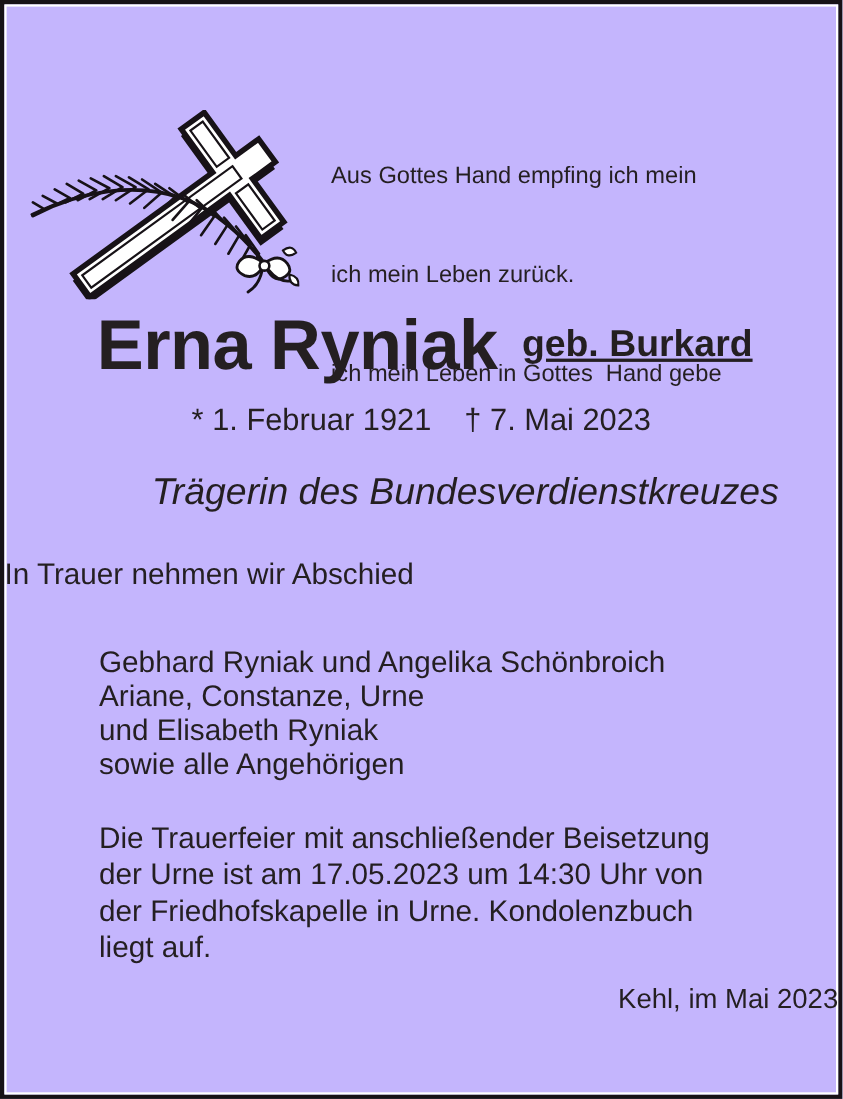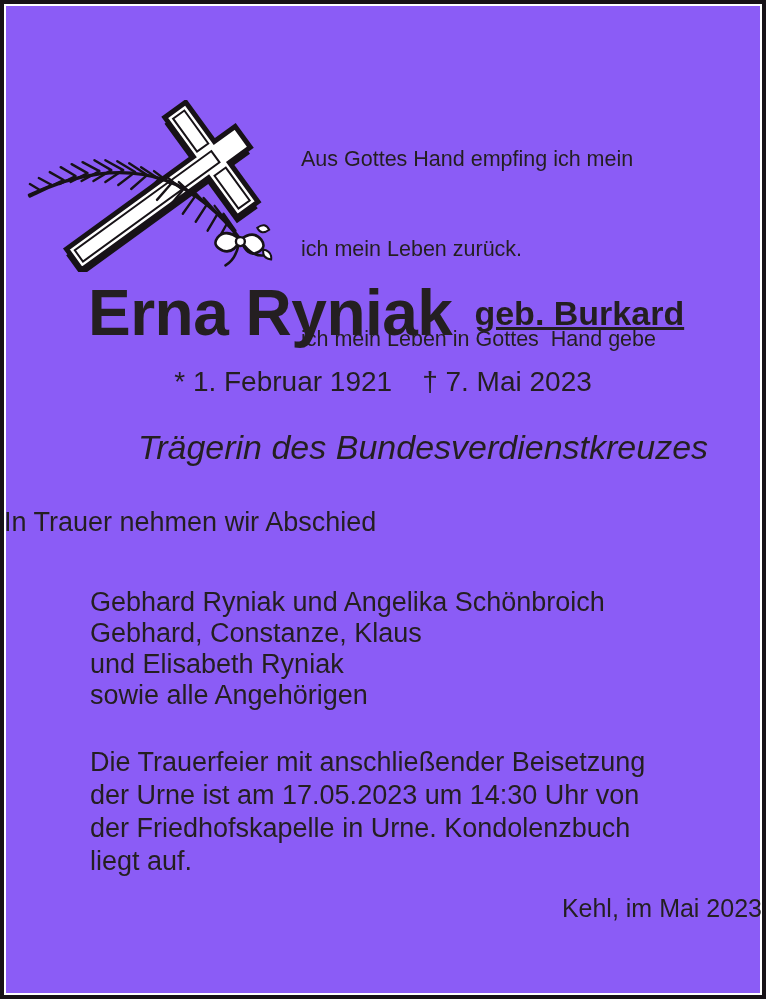--- a/index.html
+++ b/index.html
@@ -6,21 +6,21 @@
     margin: 0;
     padding: 0;
     background: #ffffff;
   }
   .sheet {
     position: relative;
     width: 766px;
     height: 999px;
     box-sizing: border-box;
     margin: 0;
-    background: #8b5cf6;
+    background: #c4b5fd;
     border: 4px solid #171217;
     outline: 2px solid #ffffff;
     outline-offset: -6px; 
     font-family: "Liberation Sans", sans-serif;
     color: #241f21;
     overflow: hidden;
   }
   .quote {
     position: absolute;
     left: 297px;
@@ -166,21 +166,21 @@
     <span>* 1. Februar 1921</span>
     <span>† 7. Mai 2023</span>
   </div>
 
   <div class="honor-line">Trägerin des Bundesverdienstkreuzes</div>
 
   <div class="farewell-line">In Trauer nehmen wir Abschied</div>
 
   <div class="mourners">
     <div>Gebhard Ryniak und Angelika Schönbroich</div>
-    <div>Gebhard, Constanze, Klaus</div>
+    <div>Ariane, Constanze, Urne</div>
     <div>und Elisabeth Ryniak</div>
     <div>sowie alle Angehörigen</div>
   </div>
 
   <div class="funeral-info">
     <div>Die Trauerfeier mit anschließender Beisetzung</div>
     <div>der Urne ist am 17.05.2023 um 14:30 Uhr von</div>
     <div>der Friedhofskapelle in Urne. Kondolenzbuch</div>
     <div>liegt auf.</div>
   </div>

